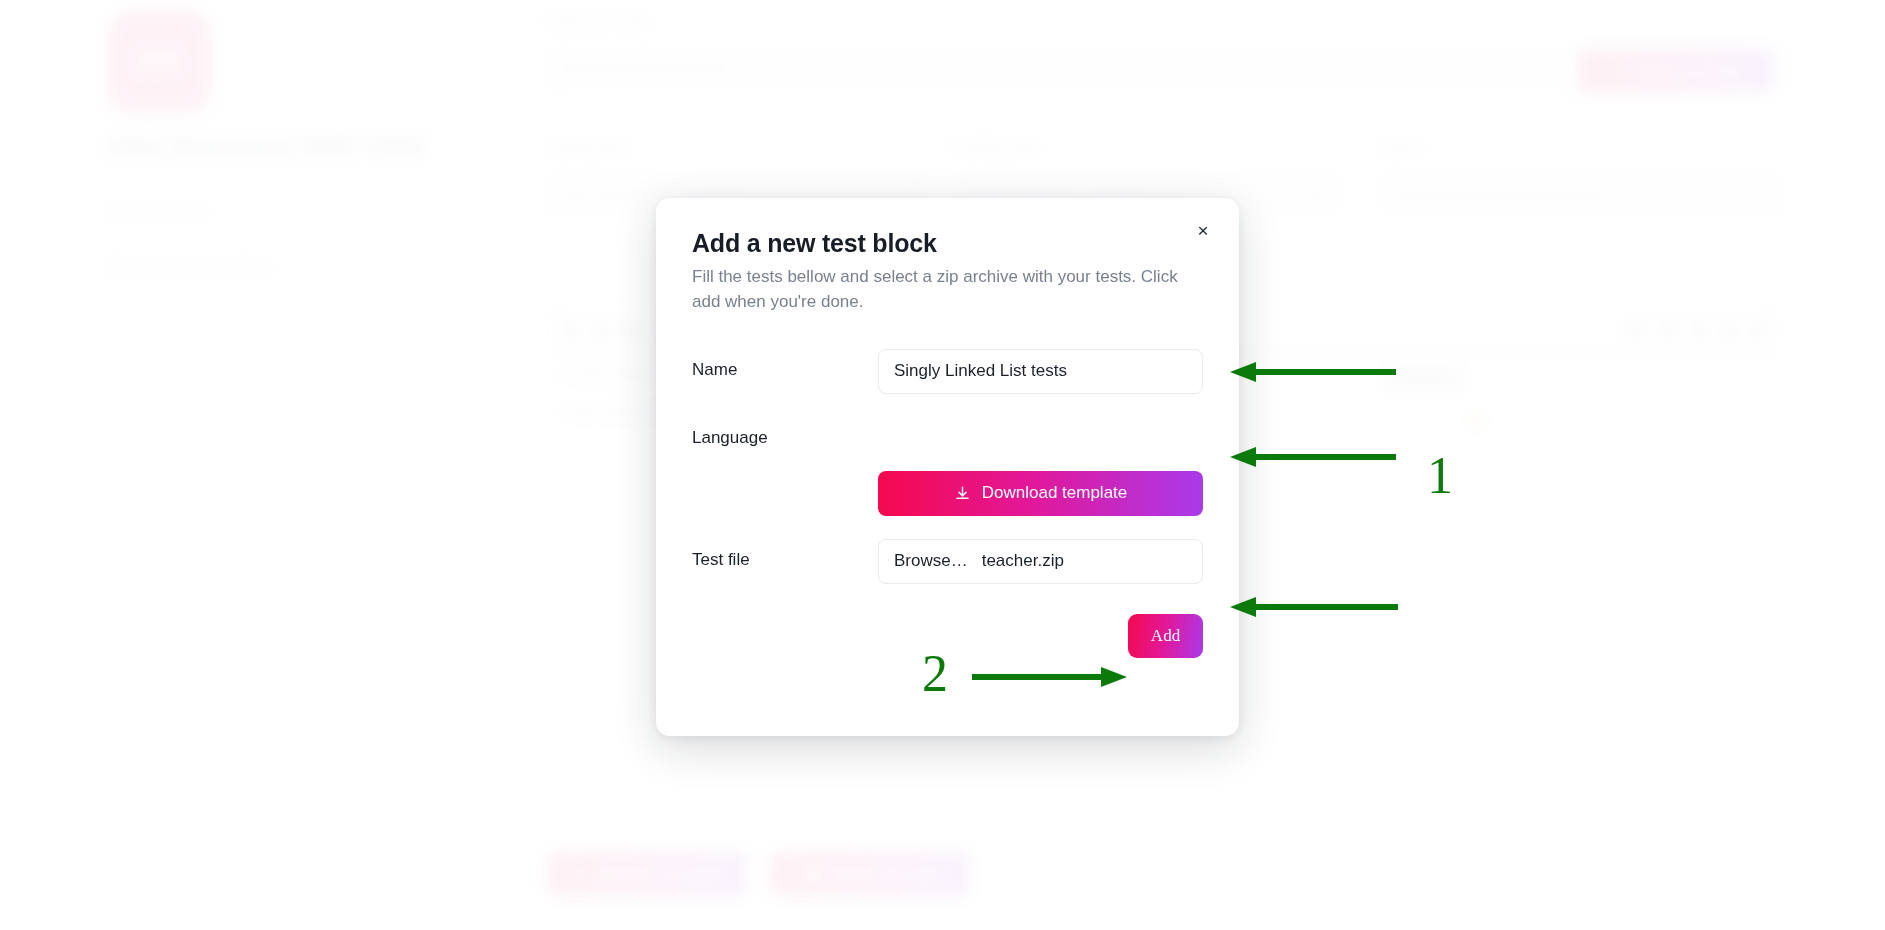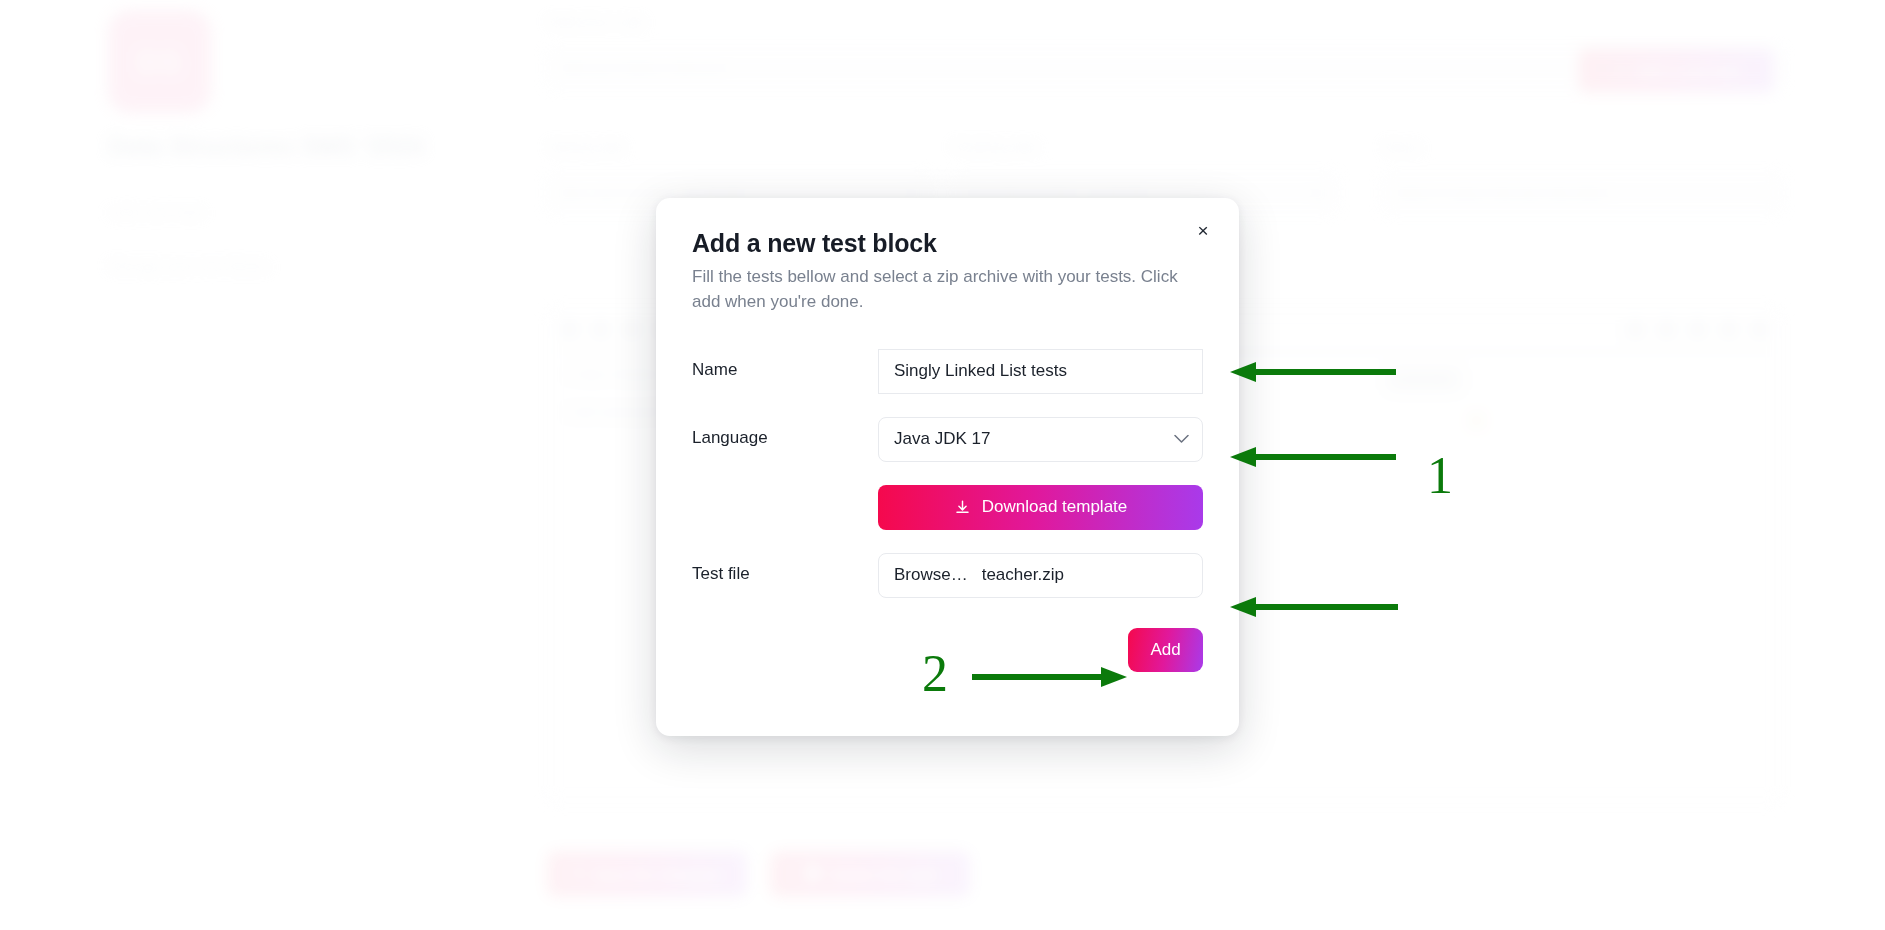--- a/index.html
+++ b/index.html
@@ -201,21 +201,21 @@
     font-size: 17px;
     color: #1b212b;
     padding-top: 11px;
   }
   .form-control { flex: 1; }
 
   .text-input {
     width: 100%;
     height: 45px;
     border: 1px solid #e8eaee;
-    border-radius: 0;
+    border-radius: 8px;
     background: #ffffff;
     padding: 0 15px;
     font-size: 17px;
     color: #1b212b;
     font-family: inherit;
     outline: none;
   }
   .text-input::placeholder { color: #aab0ba; }
 
   .select-wrap { position: relative; width: 100%; }
@@ -285,21 +285,21 @@
     margin-top: 30px;
   }
   .add-btn {
     min-width: 75px;
     height: 44px;
     border: none;
     border-radius: 9px;
     background: linear-gradient(100deg, #f5094d 0%, #e1189b 50%, #a93aea 100%);
     color: #ffffff;
     font-size: 17px;
-    font-family: Liberation Sans, sans-serif;
+    font-family: Liberation Serif, serif;
     cursor: pointer;
     padding: 0 22px;
   }
 
   
   .anno-layer {
     position: absolute;
     inset: 0;
     pointer-events: none;
   }
@@ -397,30 +397,20 @@
 
     <div class="form-row">
       <div class="form-label">Name</div>
       <div class="form-control">
         <input class="text-input" type="text" value="Singly Linked List tests" style="">
       </div>
     </div>
 
     <div class="form-row">
       <div class="form-label">Language</div>
-      <div class="form-control">
-        <div class="select-wrap">
-          <input class="select-input" type="text" readonly="" value="Java JDK 17" style="">
-          <span class="select-chevron">
-            <svg width="15" height="9" viewBox="0 0 15 9" fill="none">
-              <path d="M1 1 L7.5 7.5 L14 1" stroke="#6b7280" stroke-width="1.5" stroke-linecap="round" stroke-linejoin="round"></path>
-            </svg>
-          </span>
-        </div>
-      </div>
     </div>
 
     <div class="form-row">
       <div class="form-label"></div>
       <div class="form-control">
         <button class="grad-btn">
           <span>
             <svg width="17" height="17" viewBox="0 0 20 20" fill="none" style="display:block">
               <path d="M10 2.5 V12.5 M5.8 8.6 L10 12.8 L14.2 8.6" stroke="#ffffff" stroke-width="1.7" stroke-linecap="round" stroke-linejoin="round"></path>
               <path d="M3.5 15.5 H16.5" stroke="#ffffff" stroke-width="1.7" stroke-linecap="round"></path>

